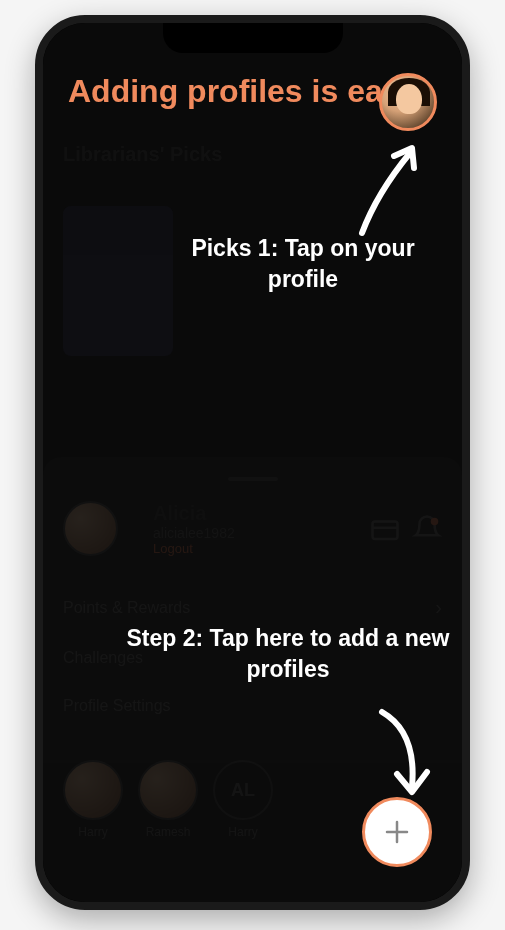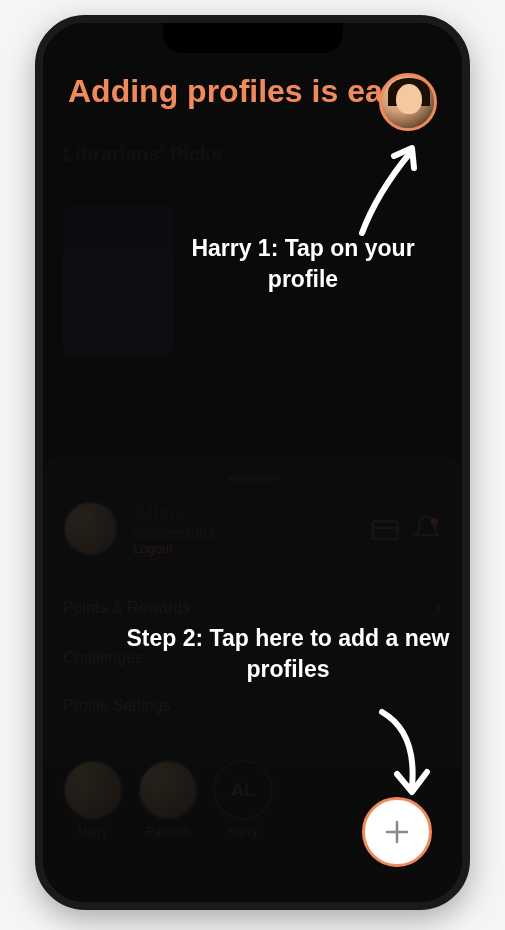--- a/index.html
+++ b/index.html
@@ -95,20 +95,21 @@
     .user-avatar {
       width: 55px;
       height: 55px;
       border-radius: 50%;
       background: radial-gradient(circle at 30% 30%, #f4c8a0, #8b5a3c);
       border: 2px solid #444;
     }
     
     .user-info {
       flex: 1;
+      margin-left: 20px;
     }
     
     .user-name {
       font-size: 20px;
       font-weight: 700;
       color: #333;
     }
     
     .user-handle {
       font-size: 14px;
@@ -368,21 +369,21 @@
       <div class="avatar-highlight">
         <div class="avatar-hair"></div>
         <div class="avatar-face"></div>
       </div>
 
       <svg class="arrow1" viewBox="0 0 90 100">
         <path d="M 20 95 Q 35 55 68 15" stroke="#fff" stroke-width="6" fill="none" stroke-linecap="round"></path>
         <path d="M 52 18 L 70 10 L 72 30" stroke="#fff" stroke-width="6" fill="none" stroke-linecap="round" stroke-linejoin="round"></path>
       </svg>
 
-      <div class="step-text step1">Harry 1: Tap on your profile</div>
+      <div class="step-text step1">Picks 1: Tap on your profile</div>
 
       <div class="step-text step2">Step 2: Tap here to add a new profiles</div>
 
       <svg class="arrow2" viewBox="0 0 80 105">
         <path d="M 20 10 Q 55 30 50 85" stroke="#fff" stroke-width="6" fill="none" stroke-linecap="round"></path>
         <path d="M 35 72 L 50 90 L 65 70" stroke="#fff" stroke-width="6" fill="none" stroke-linecap="round" stroke-linejoin="round"></path>
       </svg>
     </div>
 
     <div class="add-button">

